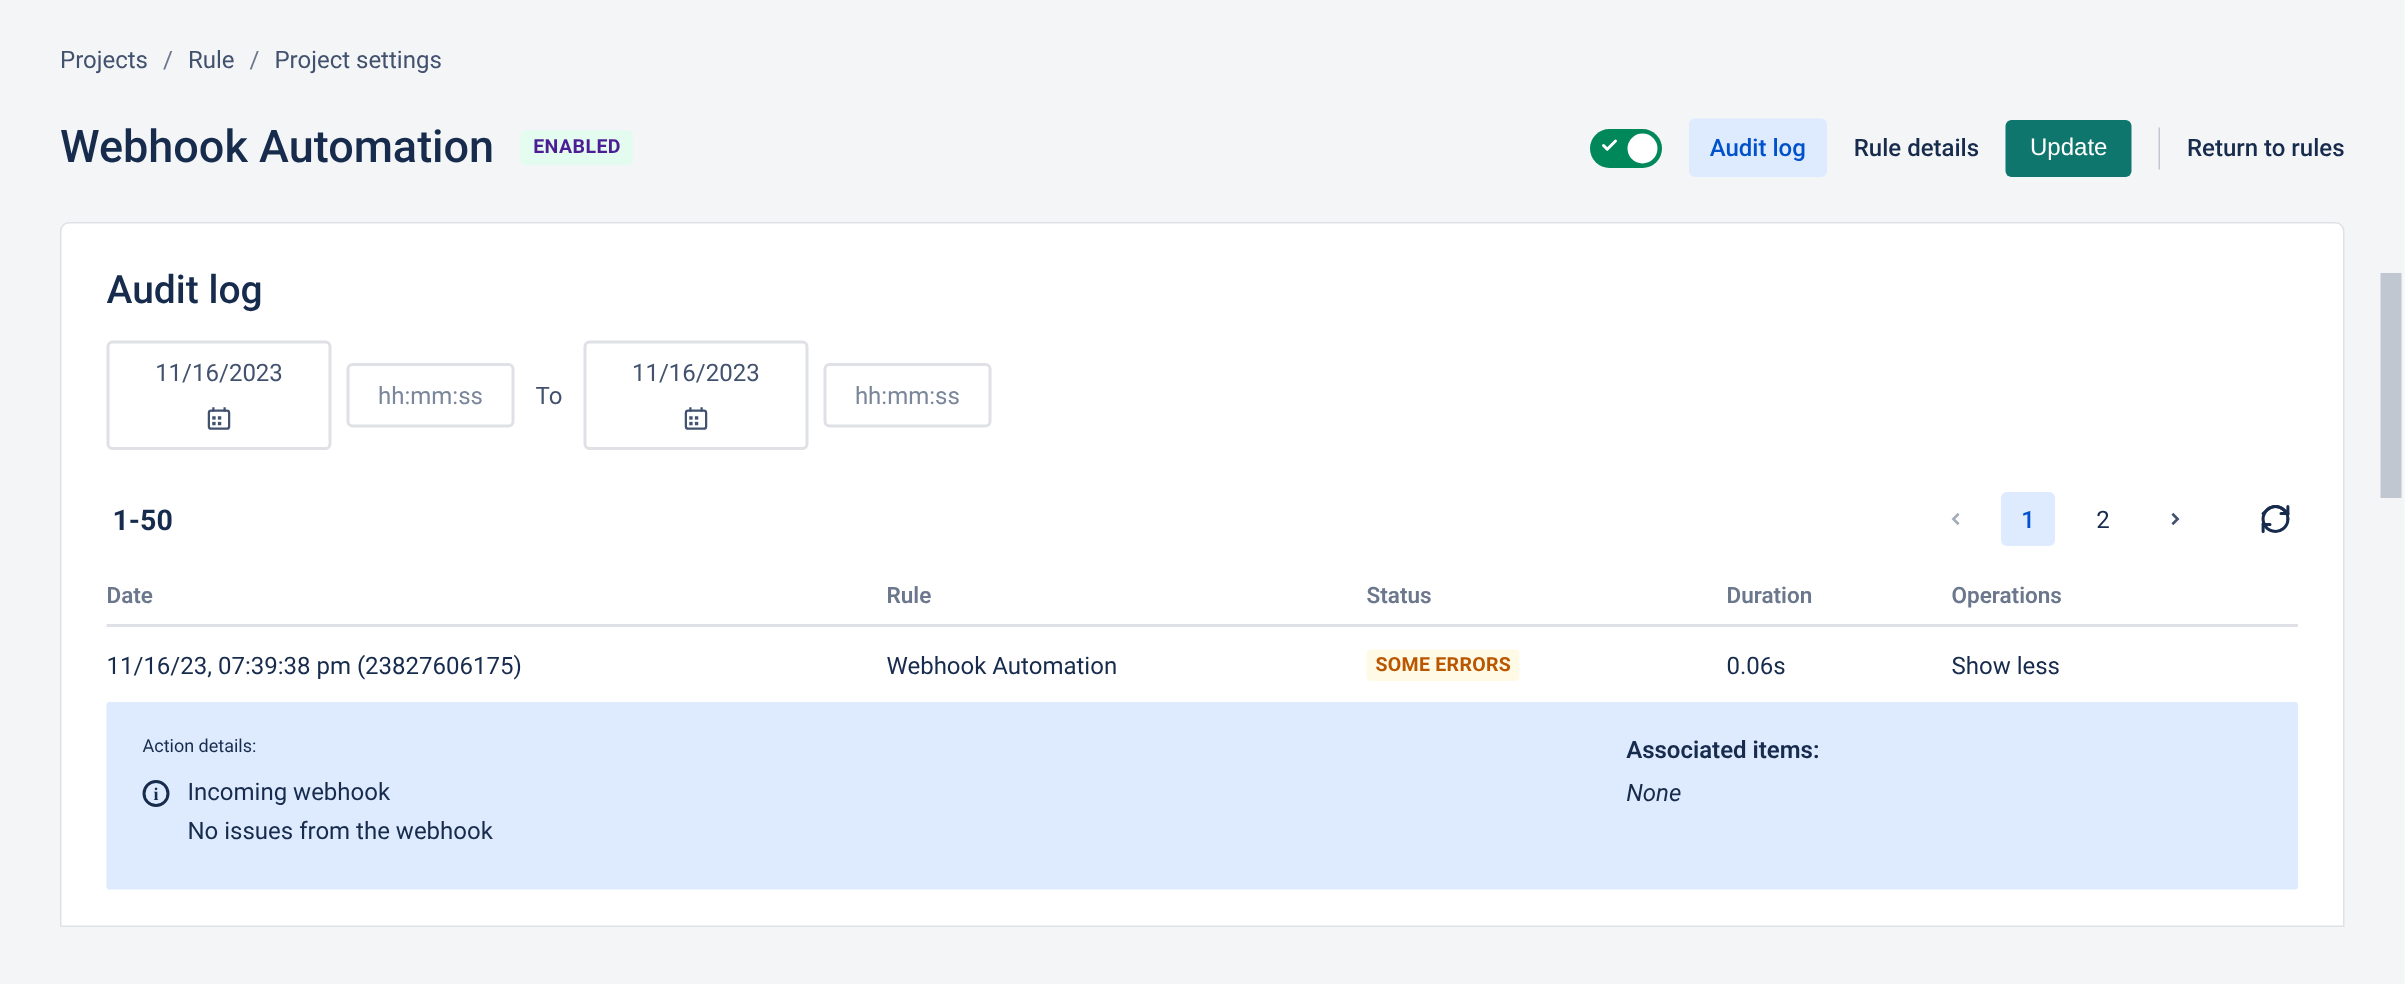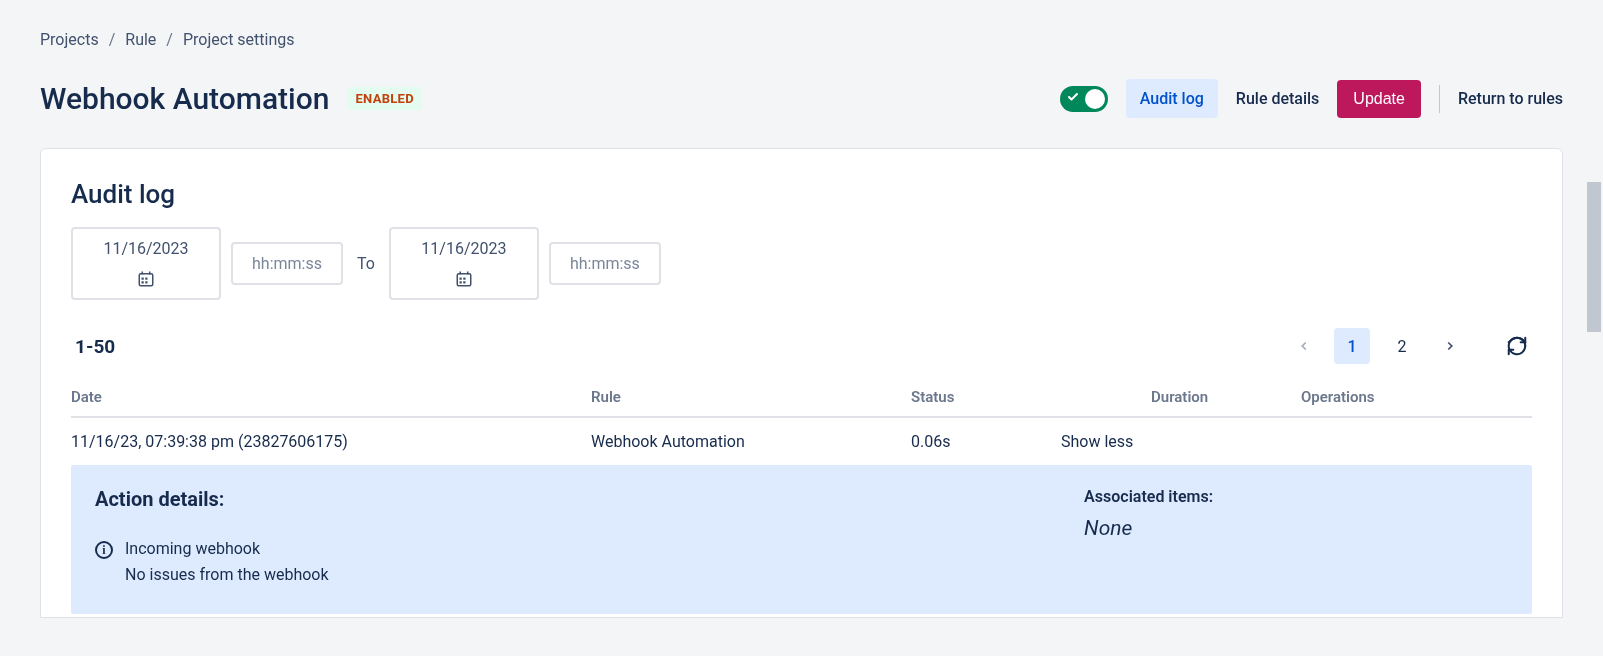--- a/index.html
+++ b/index.html
@@ -41,21 +41,21 @@
     align-items: center;
     gap: 18px;
   }
   .page-title {
     font-size: 30px;
     font-weight: 500;
     color: #172b4d;
   }
   .badge-enabled {
     background: #e3fcef;
-    color: #c2410c;
+    color: #4c1d95;
     font-size: 13px;
     font-weight: 700;
     padding: 4px 8px;
     border-radius: 3px;
     letter-spacing: .3px;
   }
   .header-right {
     display: flex;
     align-items: center;
     gap: 18px;
@@ -96,21 +96,21 @@
     font-weight: 500;
     cursor: pointer;
   }
   .btn-link {
     color: #172b4d;
     font-size: 16px;
     font-weight: 500;
     cursor: pointer;
   }
   .btn-primary {
-    background: #be185d;
+    background: #0f766e;
     color: #fff;
     padding: 10px 16px;
     border-radius: 4px;
     font-size: 16px;
     font-weight: 500;
     cursor: pointer;
     border: none;
     text-align: center;
   }
   .vdiv {
@@ -229,21 +229,21 @@
   .show-less { cursor:pointer; color:#172b4d; font-weight:400; }
   
   .details-panel {
     background:#deebff;
     padding: 22px 24px 30px;
     display:flex;
     justify-content:space-between;
     border-radius:2px;
   }
   .details-left { width: 65%; }
-  .details-title { font-weight:700; font-size:20px; margin-bottom:28px; }
+  .details-title { font-weight:400; font-size:12px; margin-bottom:14px; }
   .detail-line {
     display:flex;
     align-items:flex-start;
     gap:12px;
     font-size:16px;
     color:#172b4d;
   }
   .info-icon {
     width:18px; height:18px;
     border:2px solid #172b4d;
@@ -253,21 +253,21 @@
     justify-content:center;
     font-size:12px;
     font-weight:700;
     flex-shrink:0;
     margin-top:2px;
     font-family: Georgia, serif;
   }
   .detail-sub { margin-left:30px; font-size:16px; margin-top:6px; }
   .details-right { width:30%; }
   .assoc-title { font-weight:600; font-size:16px; margin-bottom:10px; }
-  .assoc-none { font-style:italic; font-size:21px; }
+  .assoc-none { font-style:italic; font-size:16px; }
   
   .scrollbar {
     position:absolute;
     right:0;
     top:182px;
     width:18px;
     height:474px;
     background:#f4f5f7;
   }
   .scroll-thumb {
@@ -381,20 +381,23 @@
       <div class="col-date">Date</div>
       <div class="col-rule">Rule</div>
       <div class="col-status">Status</div>
       <div class="col-duration">Duration</div>
       <div class="col-ops">Operations</div>
     </div>
 
     <div class="tbl-row">
       <div class="col-date">11/16/23, 07:39:38 pm (23827606175)</div>
       <div class="col-rule">Webhook Automation</div>
+      <div class="col-status">
+        <span class="status-chip">SOME ERRORS</span>
+      </div>
       <div class="col-duration">0.06s</div>
       <div class="col-ops">
         <span class="show-less">Show less</span>
       </div>
     </div>
 
     <div class="details-panel">
       <div class="details-left">
         <div class="details-title">Action details:</div>
         <div class="detail-line">

